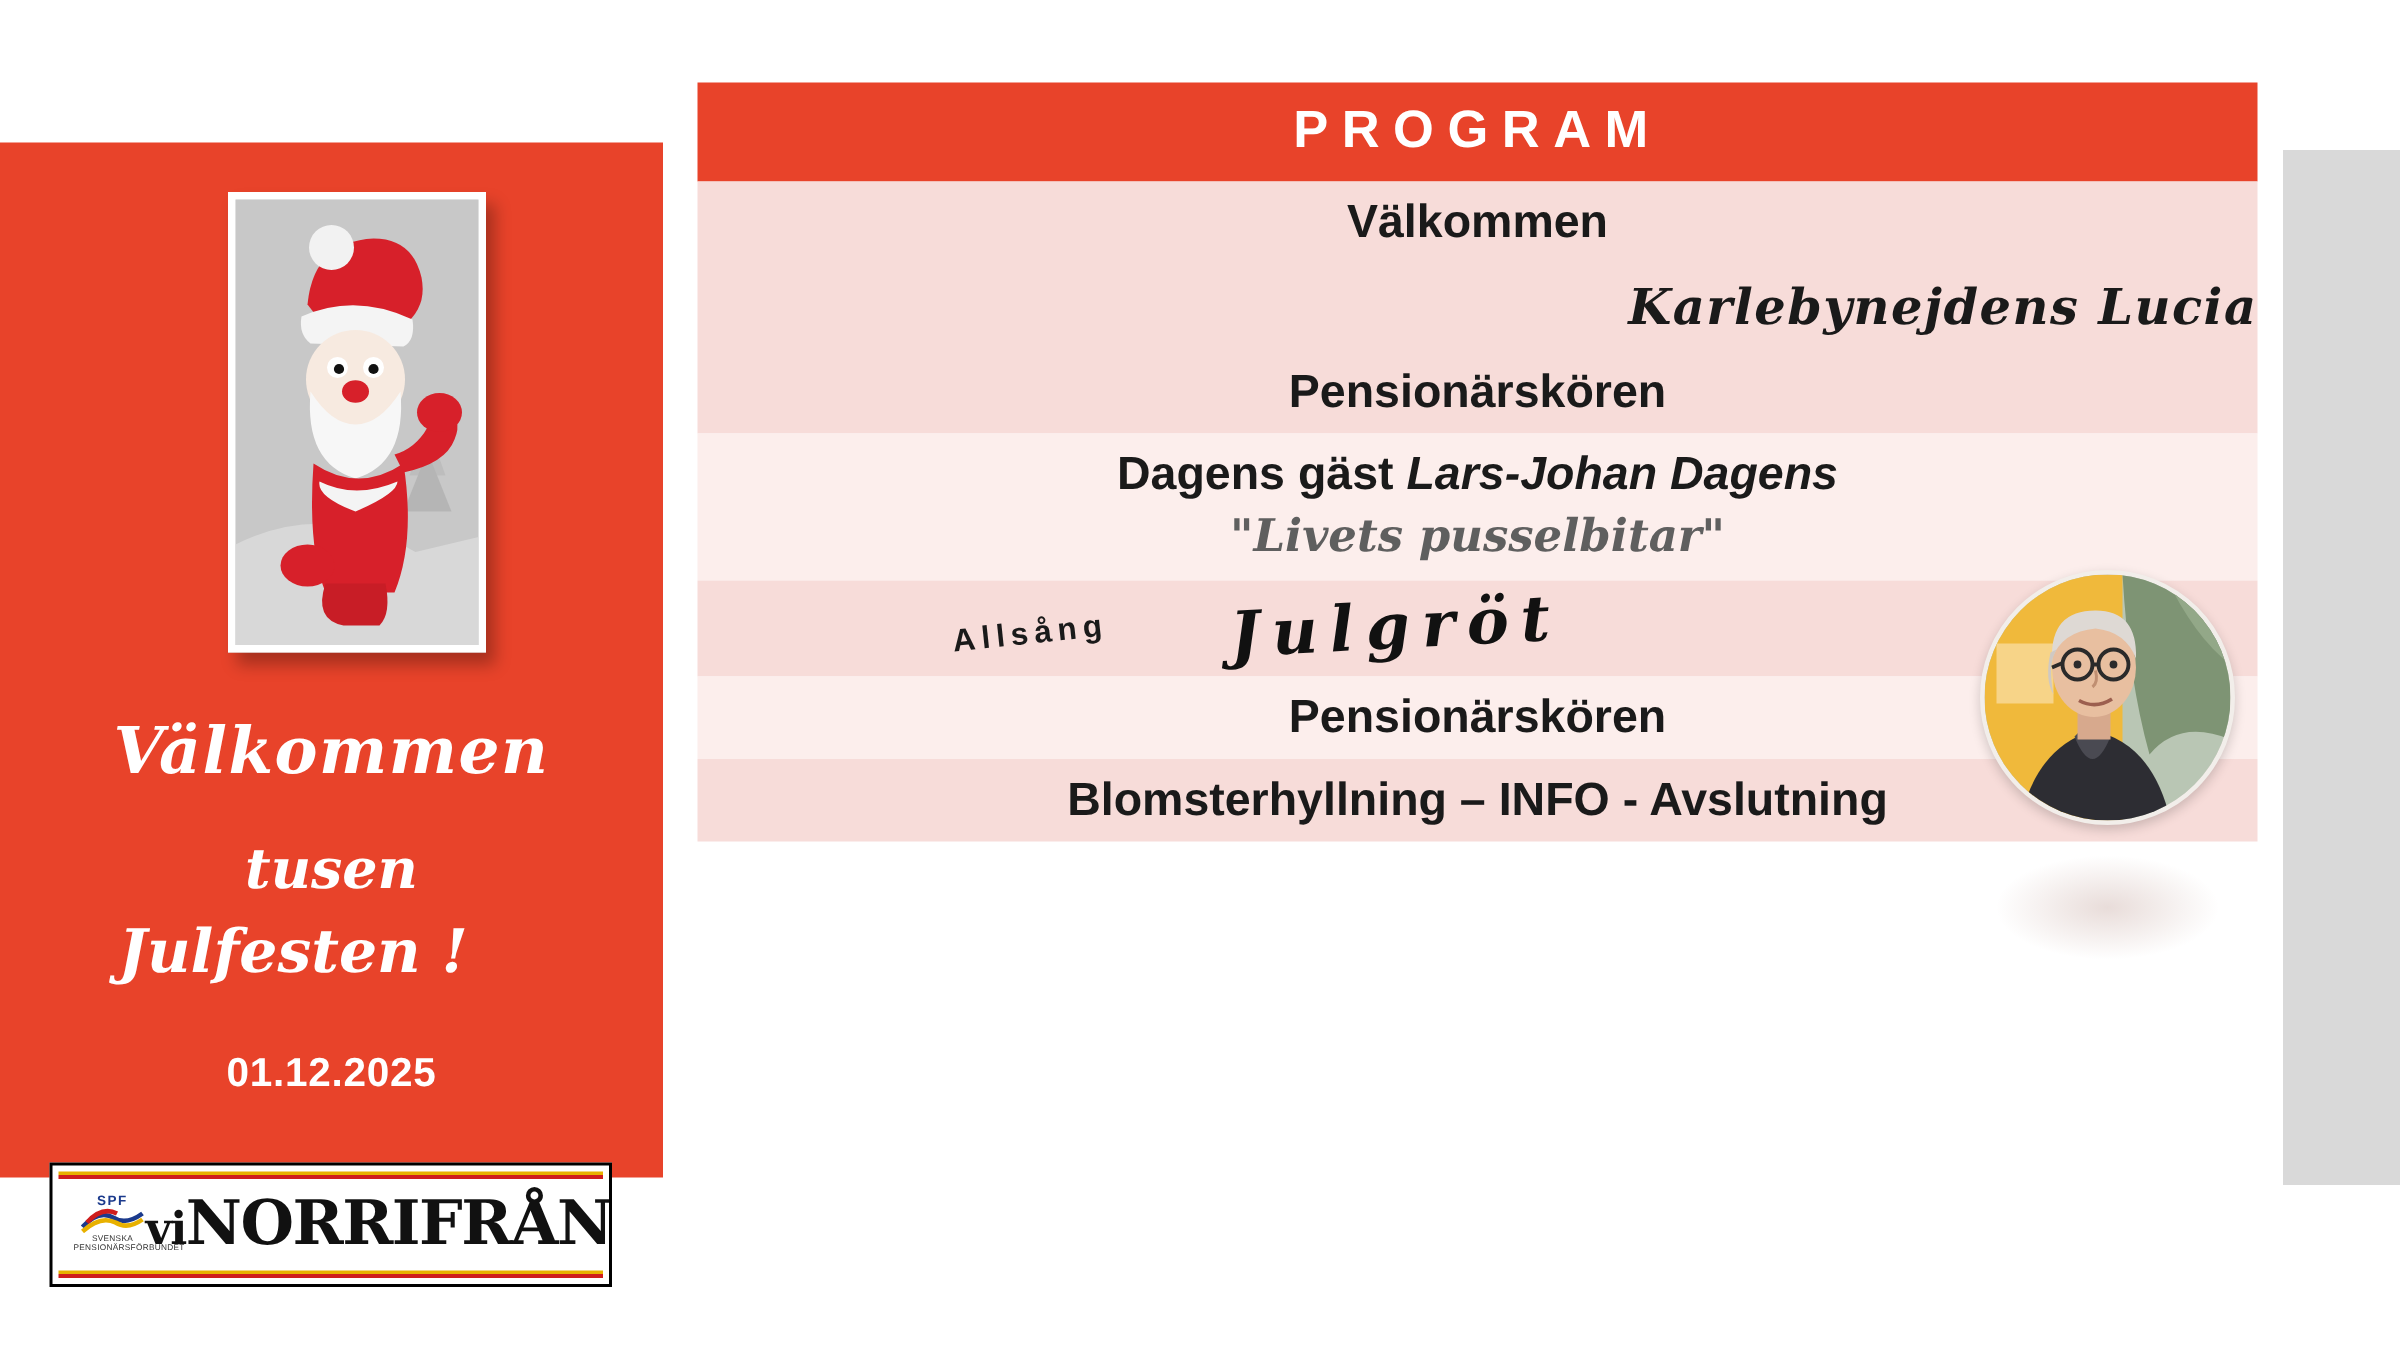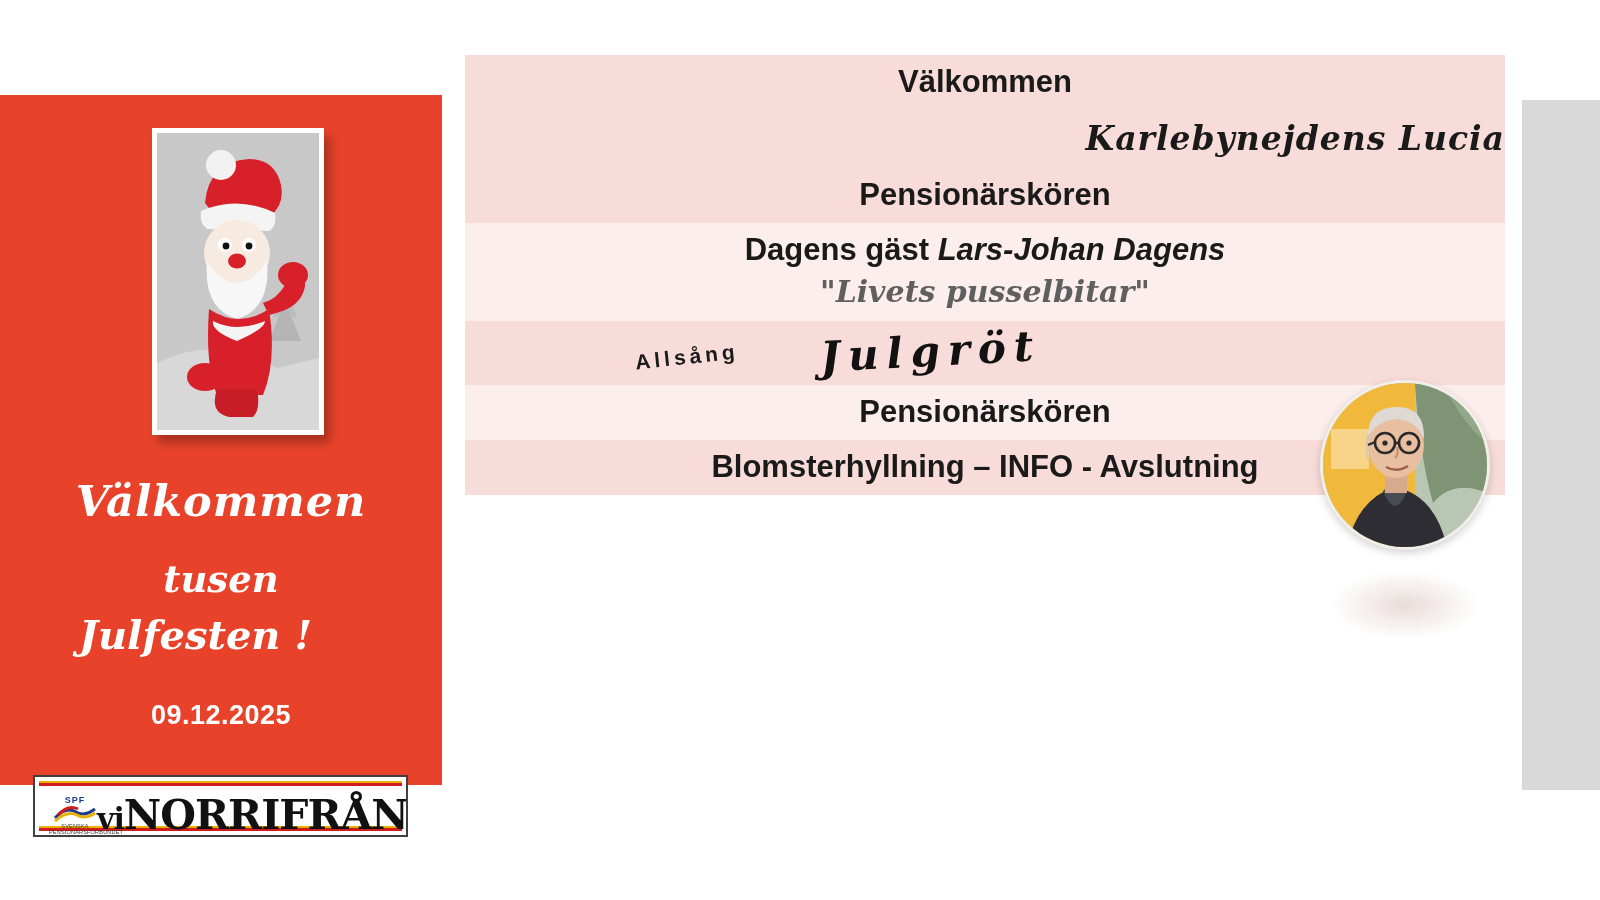--- a/index.html
+++ b/index.html
@@ -93,23 +93,23 @@
     font-weight: bold;
     font-size: 27px;
     letter-spacing: 0.5px;
   }
 
   .logo-box {
     position: absolute;
     left: 33px;
     top: 680px;
     width: 375px;
-    height: 62px;
+    height: 83px;
     background: #ffffff;
-    border: 2px solid #404040;
+    border: 2px solid #000000;
     box-sizing: border-box;
     overflow: hidden;
   }
   .logo-stripes {
     position: absolute;
     left: 4px;
     right: 4px;
     height: 5px;
   }
   .logo-stripes.top { top: 4px; background: linear-gradient(to bottom,#e8b100 0%,#e8b100 50%,#cf1d1d 50%,#cf1d1d 100%); }
@@ -313,21 +313,21 @@
         <ellipse cx="136" cy="142" rx="15" ry="13" fill="#d7202a"></ellipse>
         <ellipse cx="48" cy="244" rx="18" ry="14" fill="#d7202a"></ellipse>
 
         <path d="M60 256 Q52 280 72 284 L96 284 Q104 276 100 256 Z" fill="#c81d26"></path>
       </svg>
     </div>
 
     <div class="welcome-title">Välkommen</div>
     <div class="welcome-line2">tusen</div>
     <div class="welcome-line3">Julfesten !</div>
-    <div class="date-line">09.12.2025</div>
+    <div class="date-line">01.12.2025</div>
 
     <div class="logo-box">
       <div class="logo-stripes top"></div>
       <div class="logo-stripes bottom"></div>
 
       <div class="logo-mark">
         <svg class="swoosh" viewBox="0 0 42 18">
           <path d="M1 14 Q12 2 22 8 Q30 13 41 5" stroke="#1b3a8c" stroke-width="3" fill="none"></path>
           <path d="M1 17 Q13 6 23 11 Q31 16 41 9" stroke="#e8b100" stroke-width="3" fill="none"></path>
           <path d="M4 11 Q14 0 24 5" stroke="#cf1d1d" stroke-width="3" fill="none"></path>
@@ -336,20 +336,21 @@
         <div class="spf-sub">SVENSKA PENSIONÄRSFÖRBUNDET</div>
       </div>
 
       <div class="logo-text">
         <span class="vi">vi</span><span>NORRIFRÅN</span>
       </div>
     </div>
   </div>
 
   <div class="program">
+    <div class="program-header">PROGRAM</div>
 
     <div class="row odd">Välkommen</div>
     <div class="row odd lucia">Karlebynejdens Lucia</div>
     <div class="row odd">Pensionärskören</div>
 
     <div class="row even guest">
       <span>Dagens gäst </span><span class="guest-name">Lars-Johan Dagens</span>
     </div>
     <div class="row even quote">"Livets pusselbitar"</div>
 

